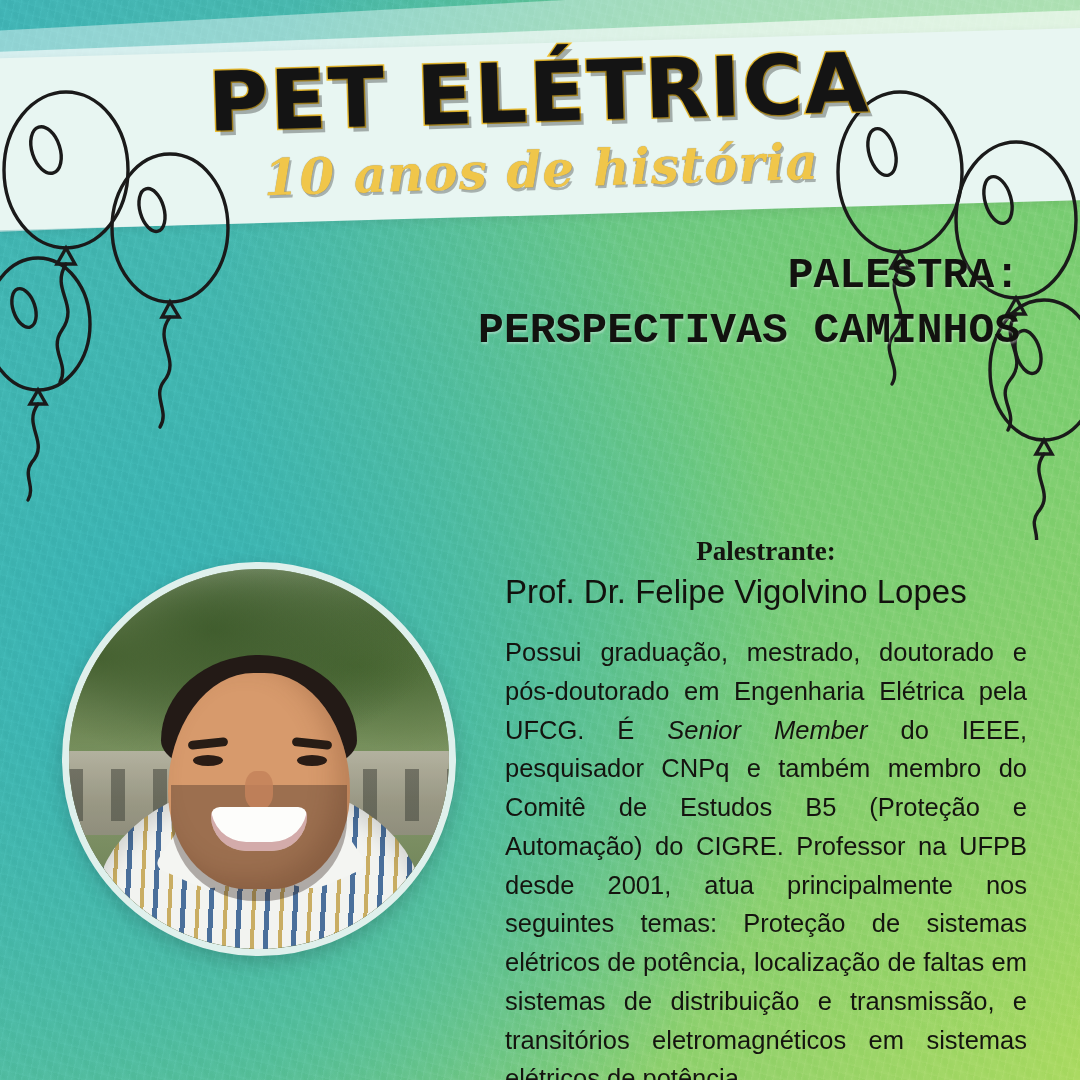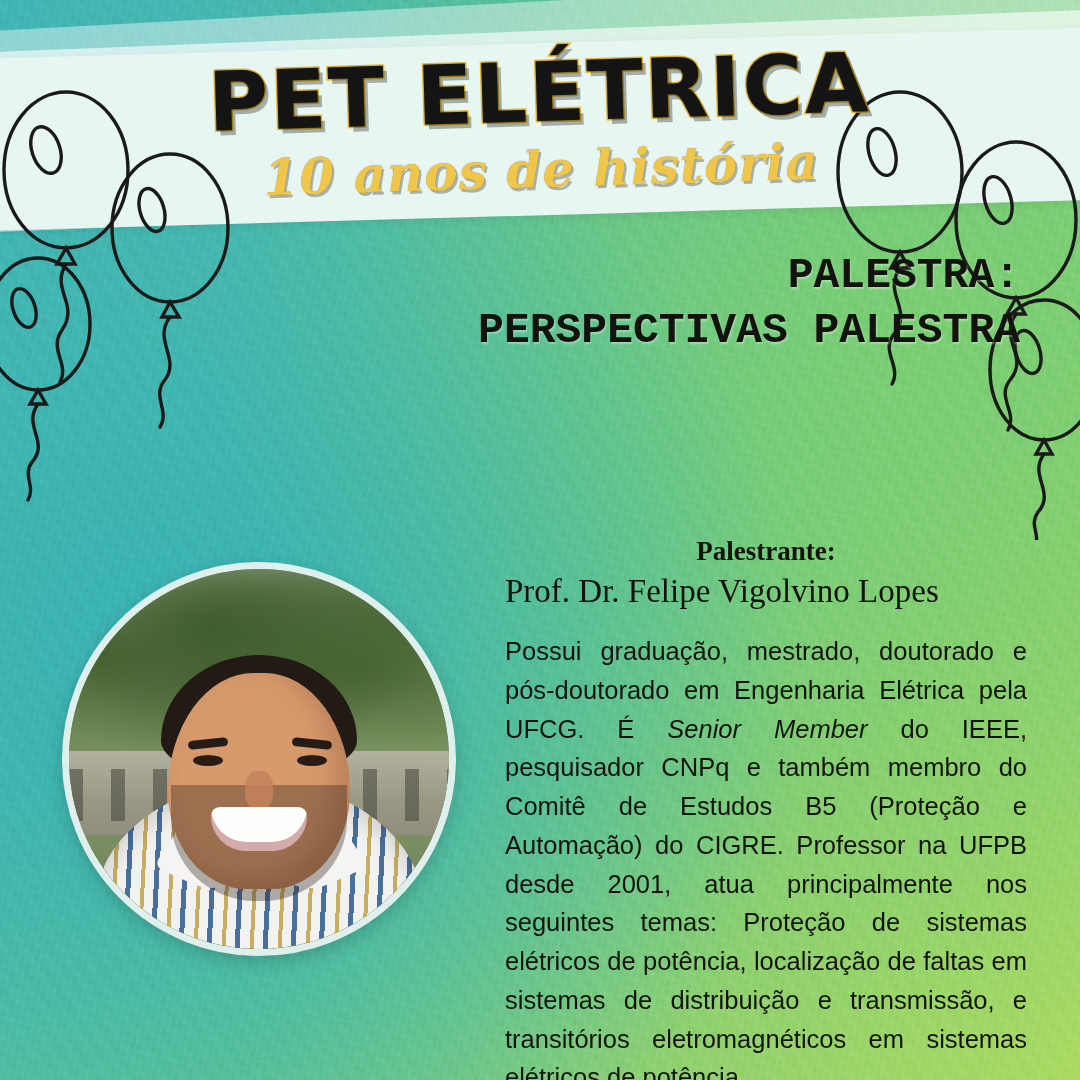--- a/index.html
+++ b/index.html
@@ -245,21 +245,21 @@
     color: #14140f;
   }
   .speaker-label {
     font-family: "Liberation Serif", serif;
     font-weight: bold;
     font-size: 27px;
     margin: 0 0 6px 0;
     text-align: center;
   }
   .speaker-name {
-    font-family: Liberation Serif, serif;
+    font-family: Liberation Sans, sans-serif;
     font-size: 33px;
     margin: 0 0 22px 0;
     color: #12120e;
   }
   .speaker-bio {
     font-family: Liberation Sans, sans-serif;
     font-size: 25.5px;
     line-height: 1.52;
     text-align: justify;
     margin: 0;
@@ -312,21 +312,21 @@
     </g>
   </svg>
 
   <div class="title-block">
     <h1 class="title-main">PET ELÉTRICA</h1>
     <div class="title-sub">10 anos de história</div>
   </div>
 
   <div class="headline">
     <span class="line">PALESTRA:</span>
-    <span class="line">PERSPECTIVAS PALESTRA</span>
+    <span class="line">PERSPECTIVAS CAMINHOS</span>
   </div>
 
   <div class="photo-frame">
     <div class="photo-inner">
       <div class="ph-sky"></div>
       <div class="ph-trees"></div>
       <div class="ph-building"></div>
       <div class="ph-ground"></div>
       <div class="ph-shirt"></div>
       <div class="ph-collar-l"></div>

